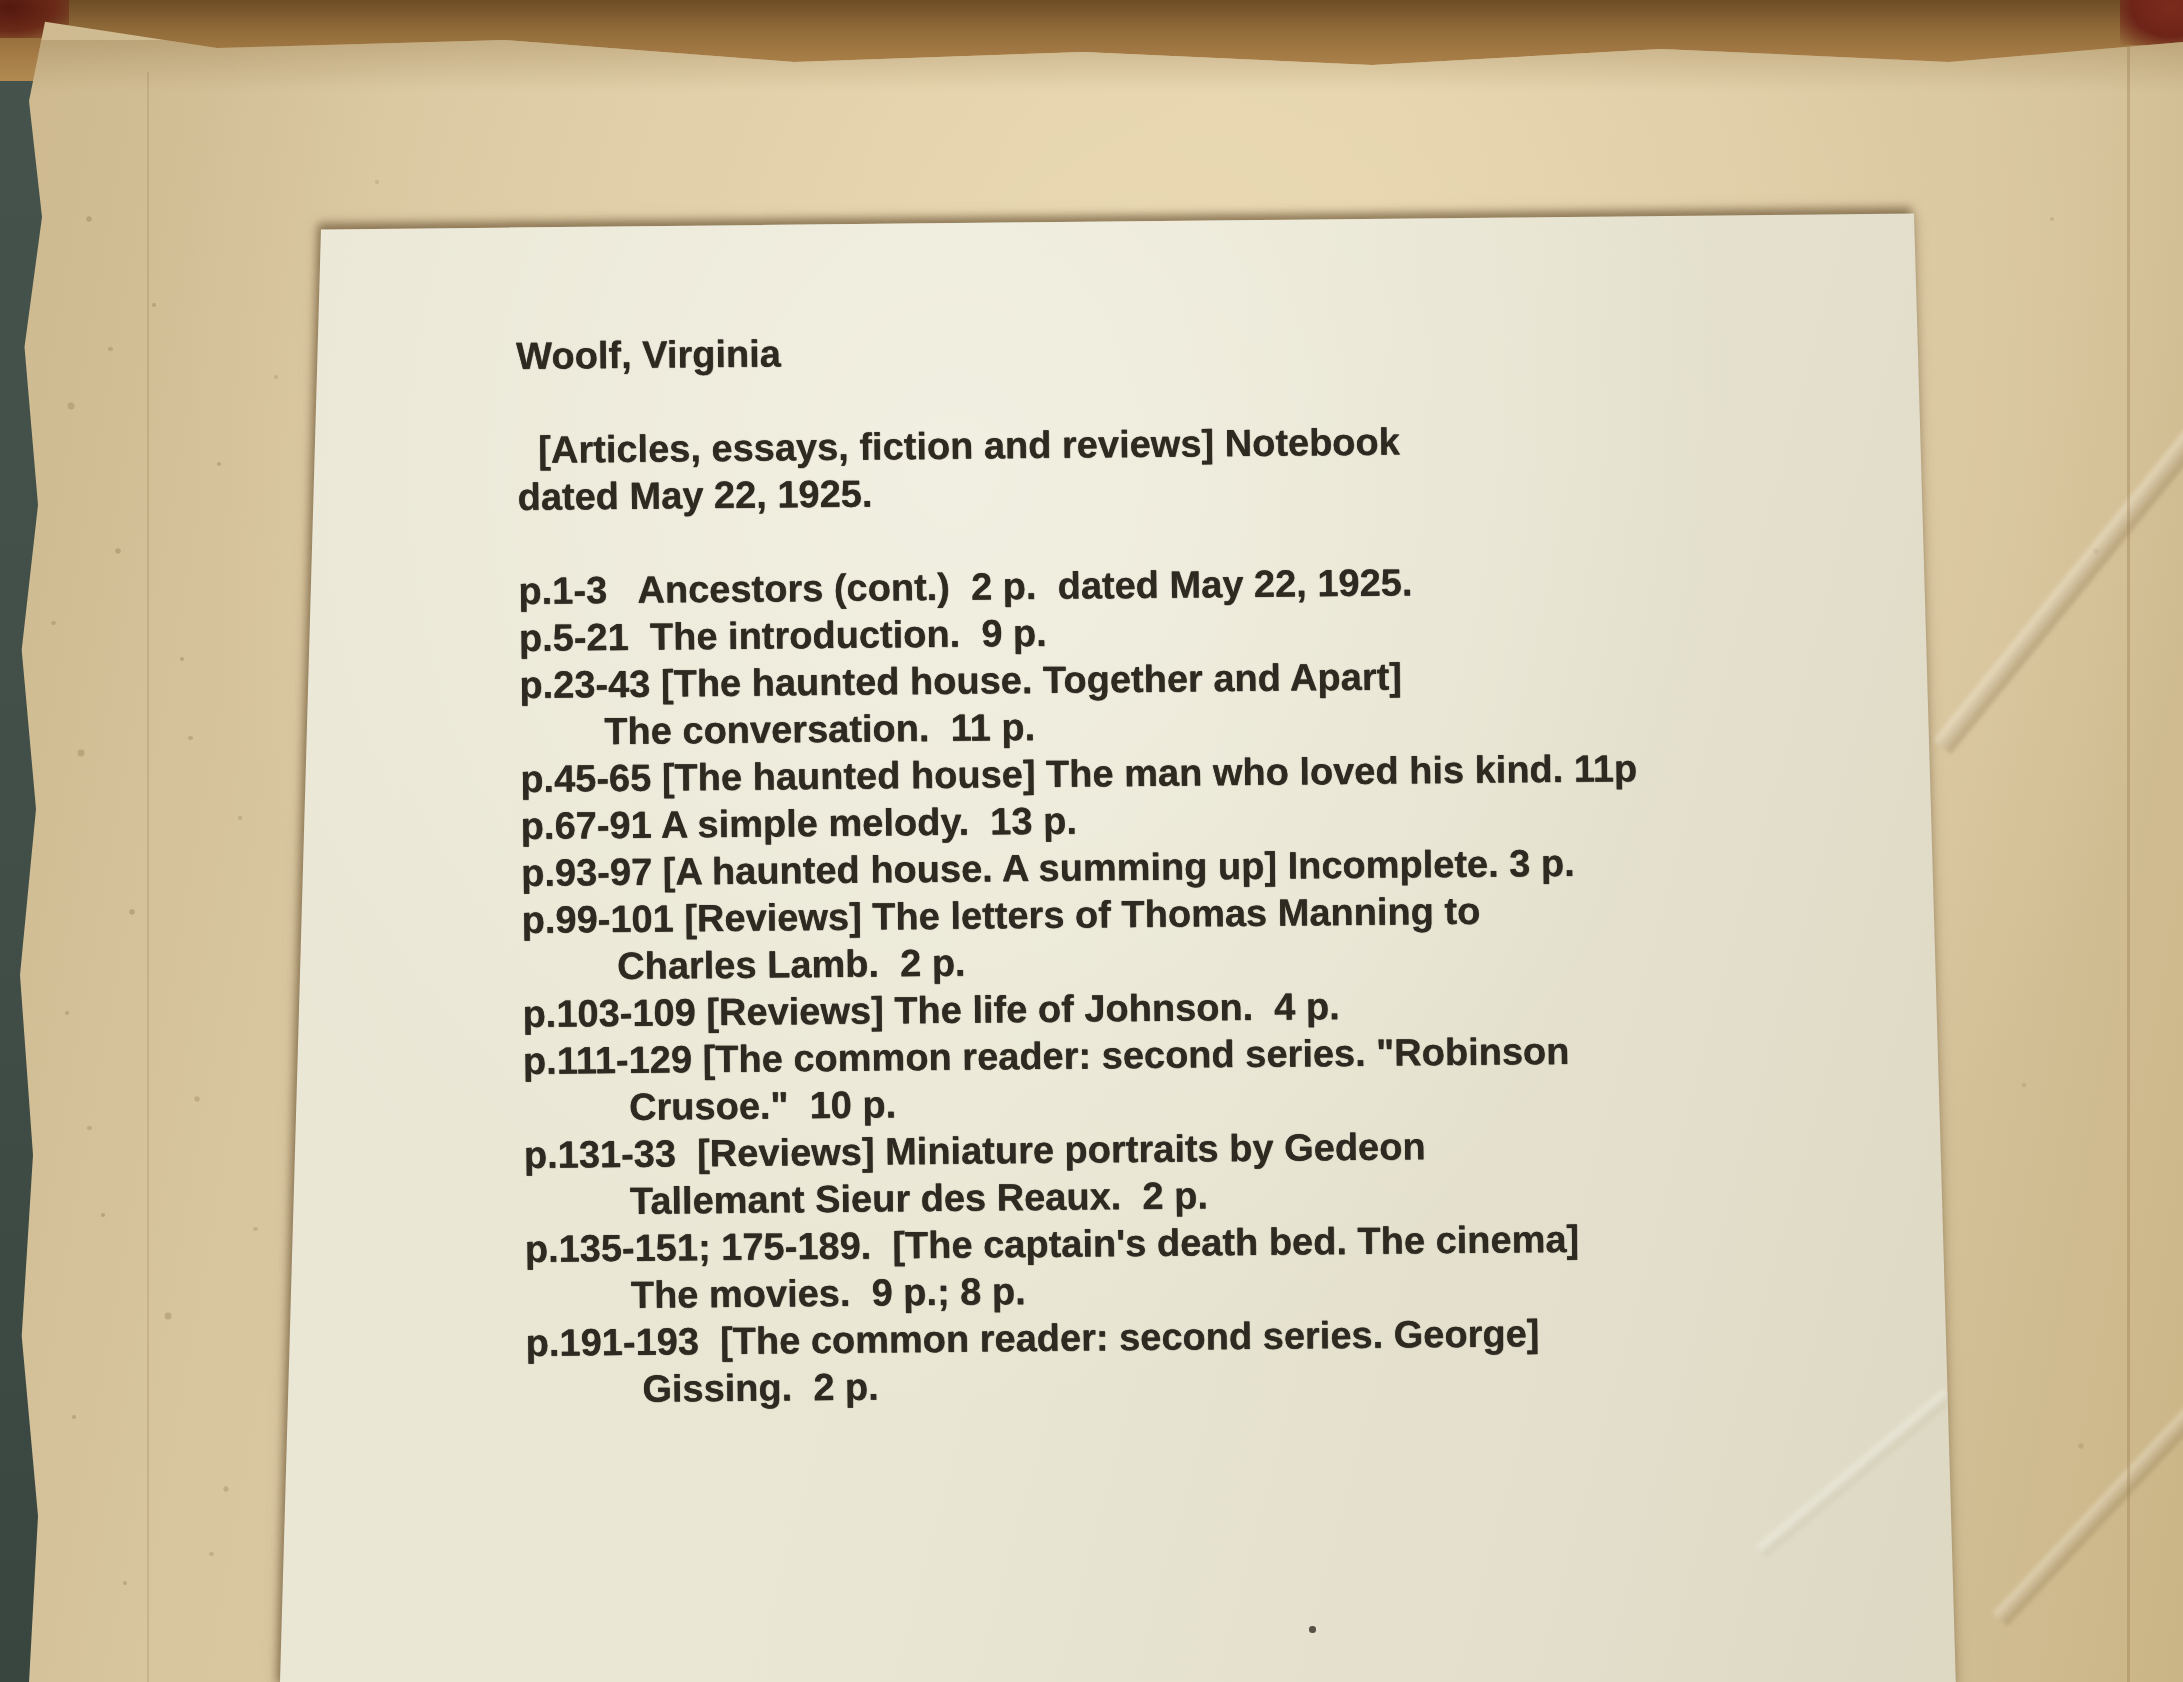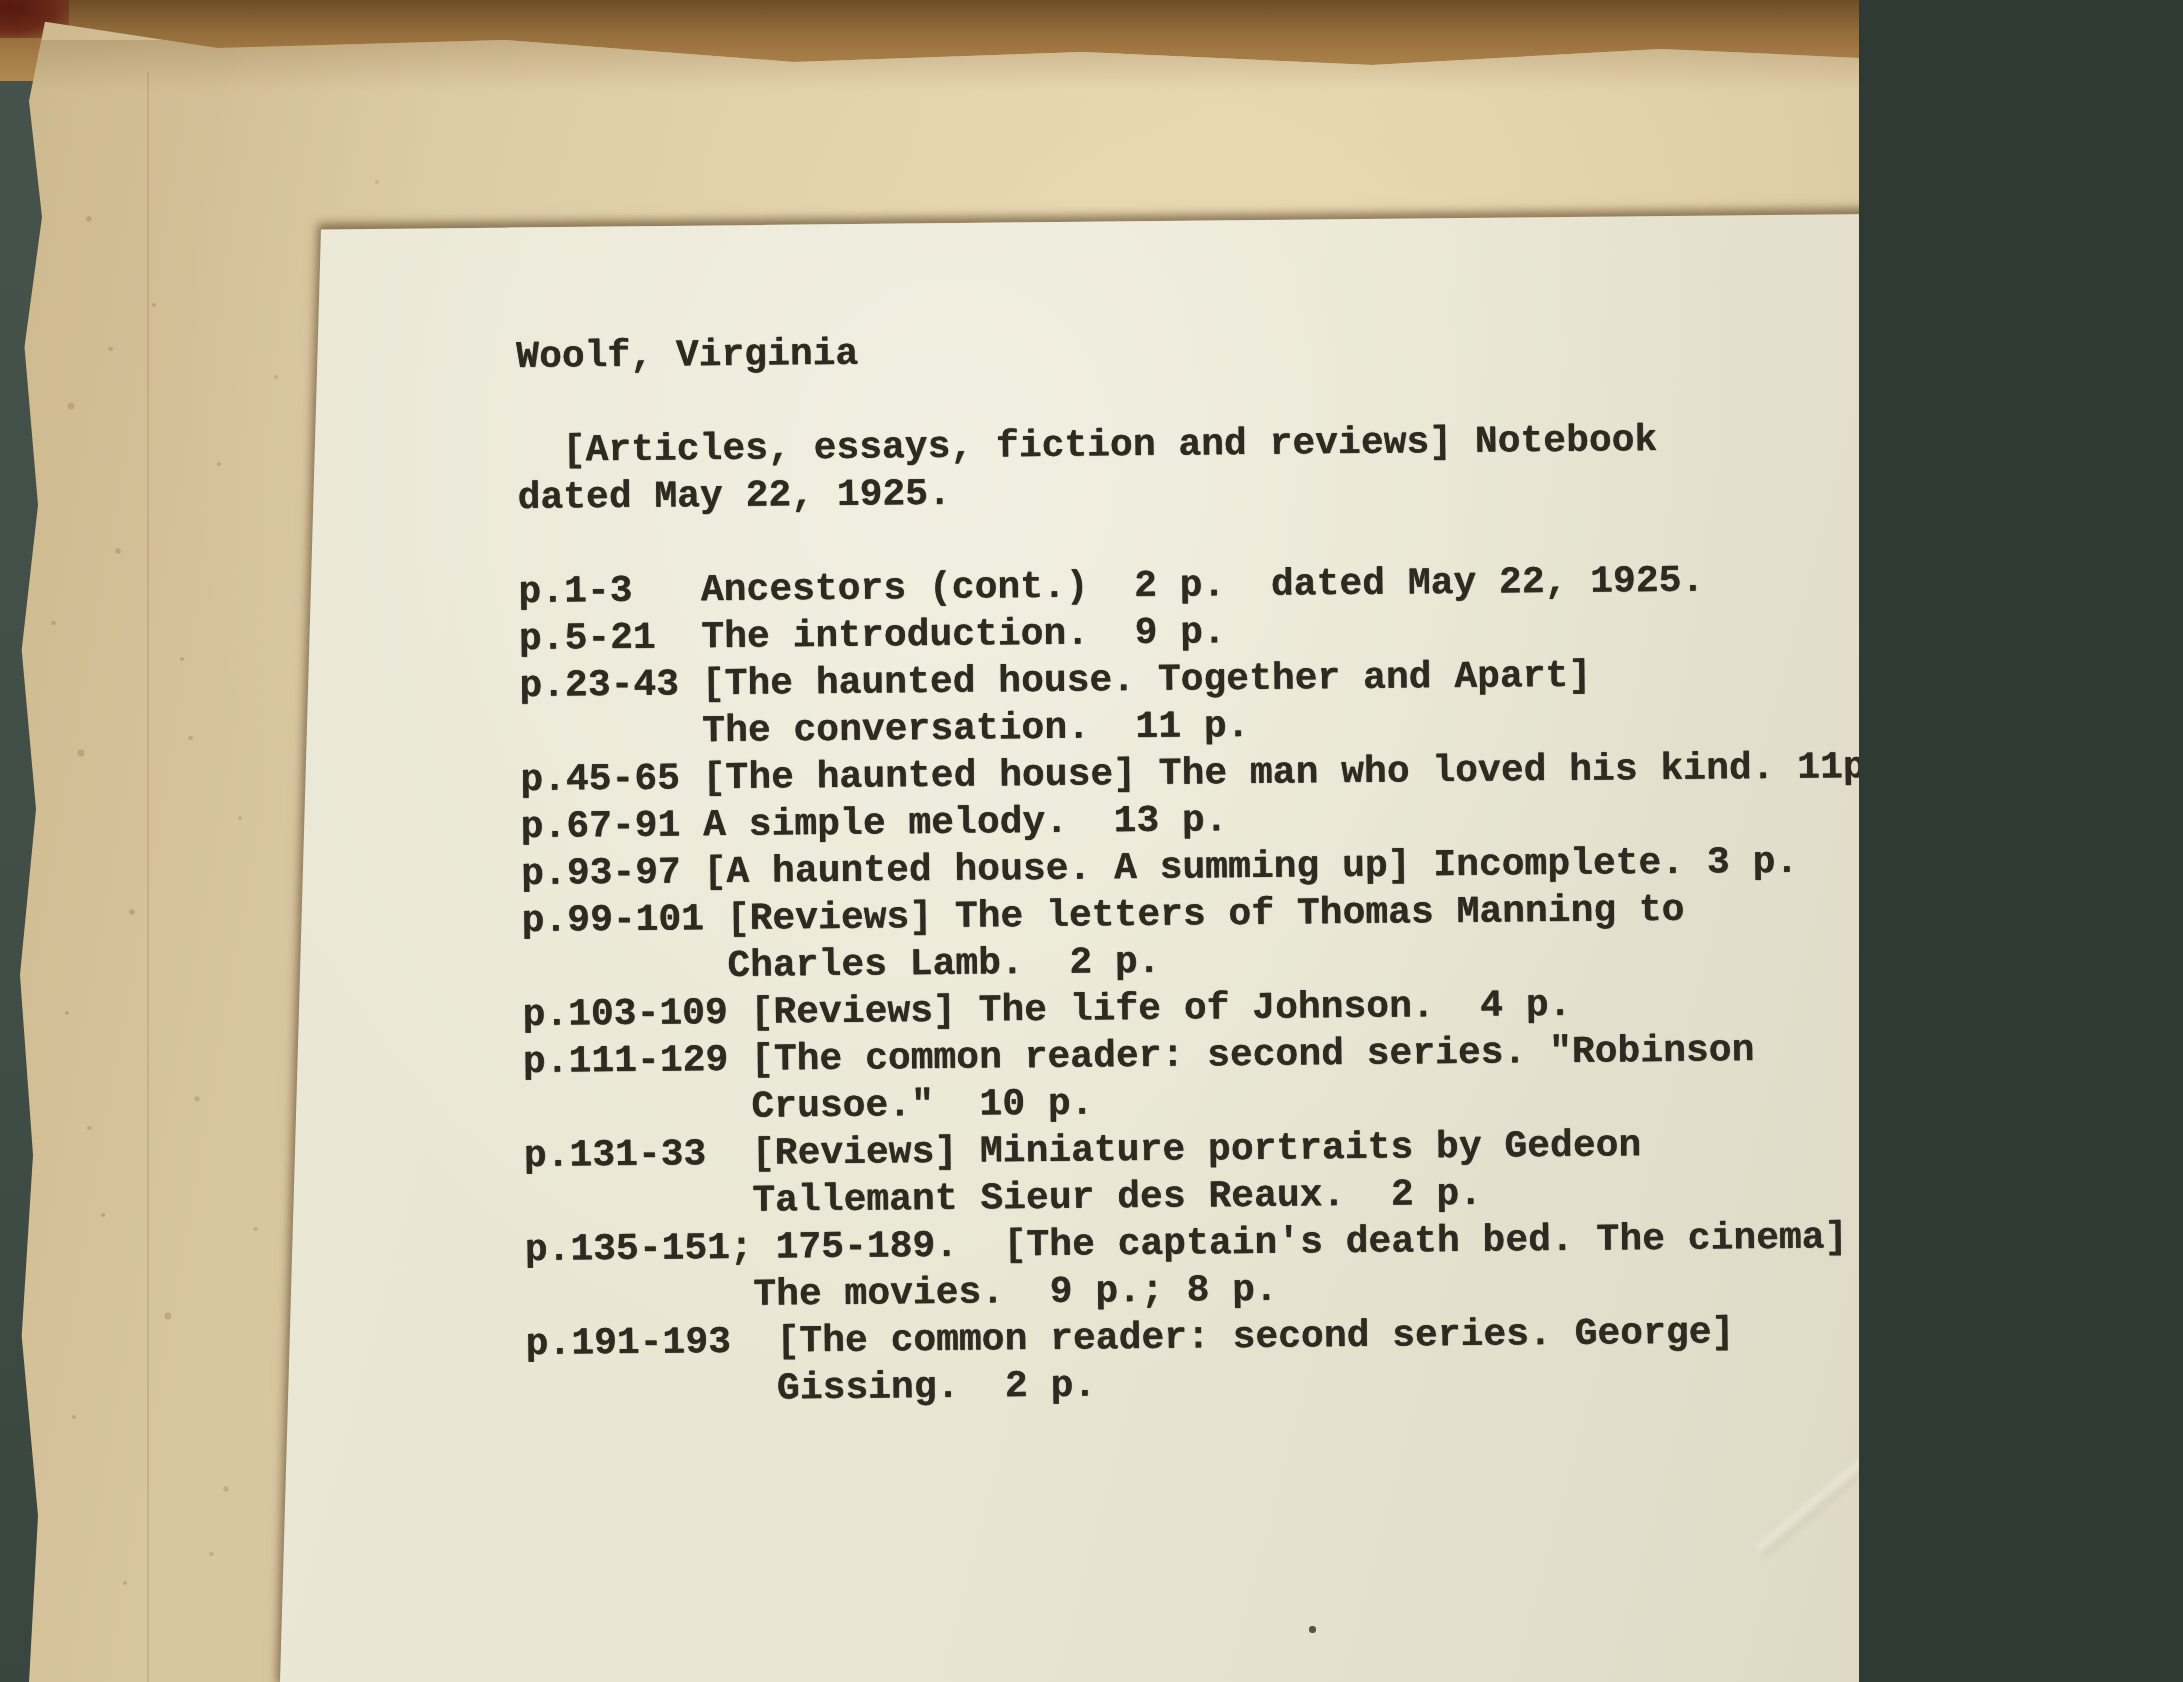--- a/index.html
+++ b/index.html
@@ -1,21 +1,21 @@
 <!DOCTYPE html>
 <html style="font-size:11.6px"><head>
 <meta charset="utf-8">
 <style>
   html,body{margin:0;padding:0;background:#2f3a34;}
   #stage{
     position:relative;
-    width:1859px;height:1683px;
+    width:2183px;height:1683px;
     overflow:hidden;
     background:linear-gradient(to bottom,#46534c 0%,#414e47 55%,#39453f 100%);
-    font-family:Liberation Mono, monospace;
+    font-family:Liberation Sans, sans-serif;
   }
   
   .cover-top{
     position:absolute;left:0;top:0;width:2183px;height:81px;
     background:linear-gradient(to bottom,#6d4c26 0%,#8f6a38 35%,#a67c46 70%,#b08a52 100%);
   }
   .corner-maroon-left{
     position:absolute;left:0;top:0;width:69px;height:38px;
     background:radial-gradient(ellipse at 15% 20%,#54180f 0%,#6b2a18 55%,rgba(107,42,24,0) 100%);
   }

